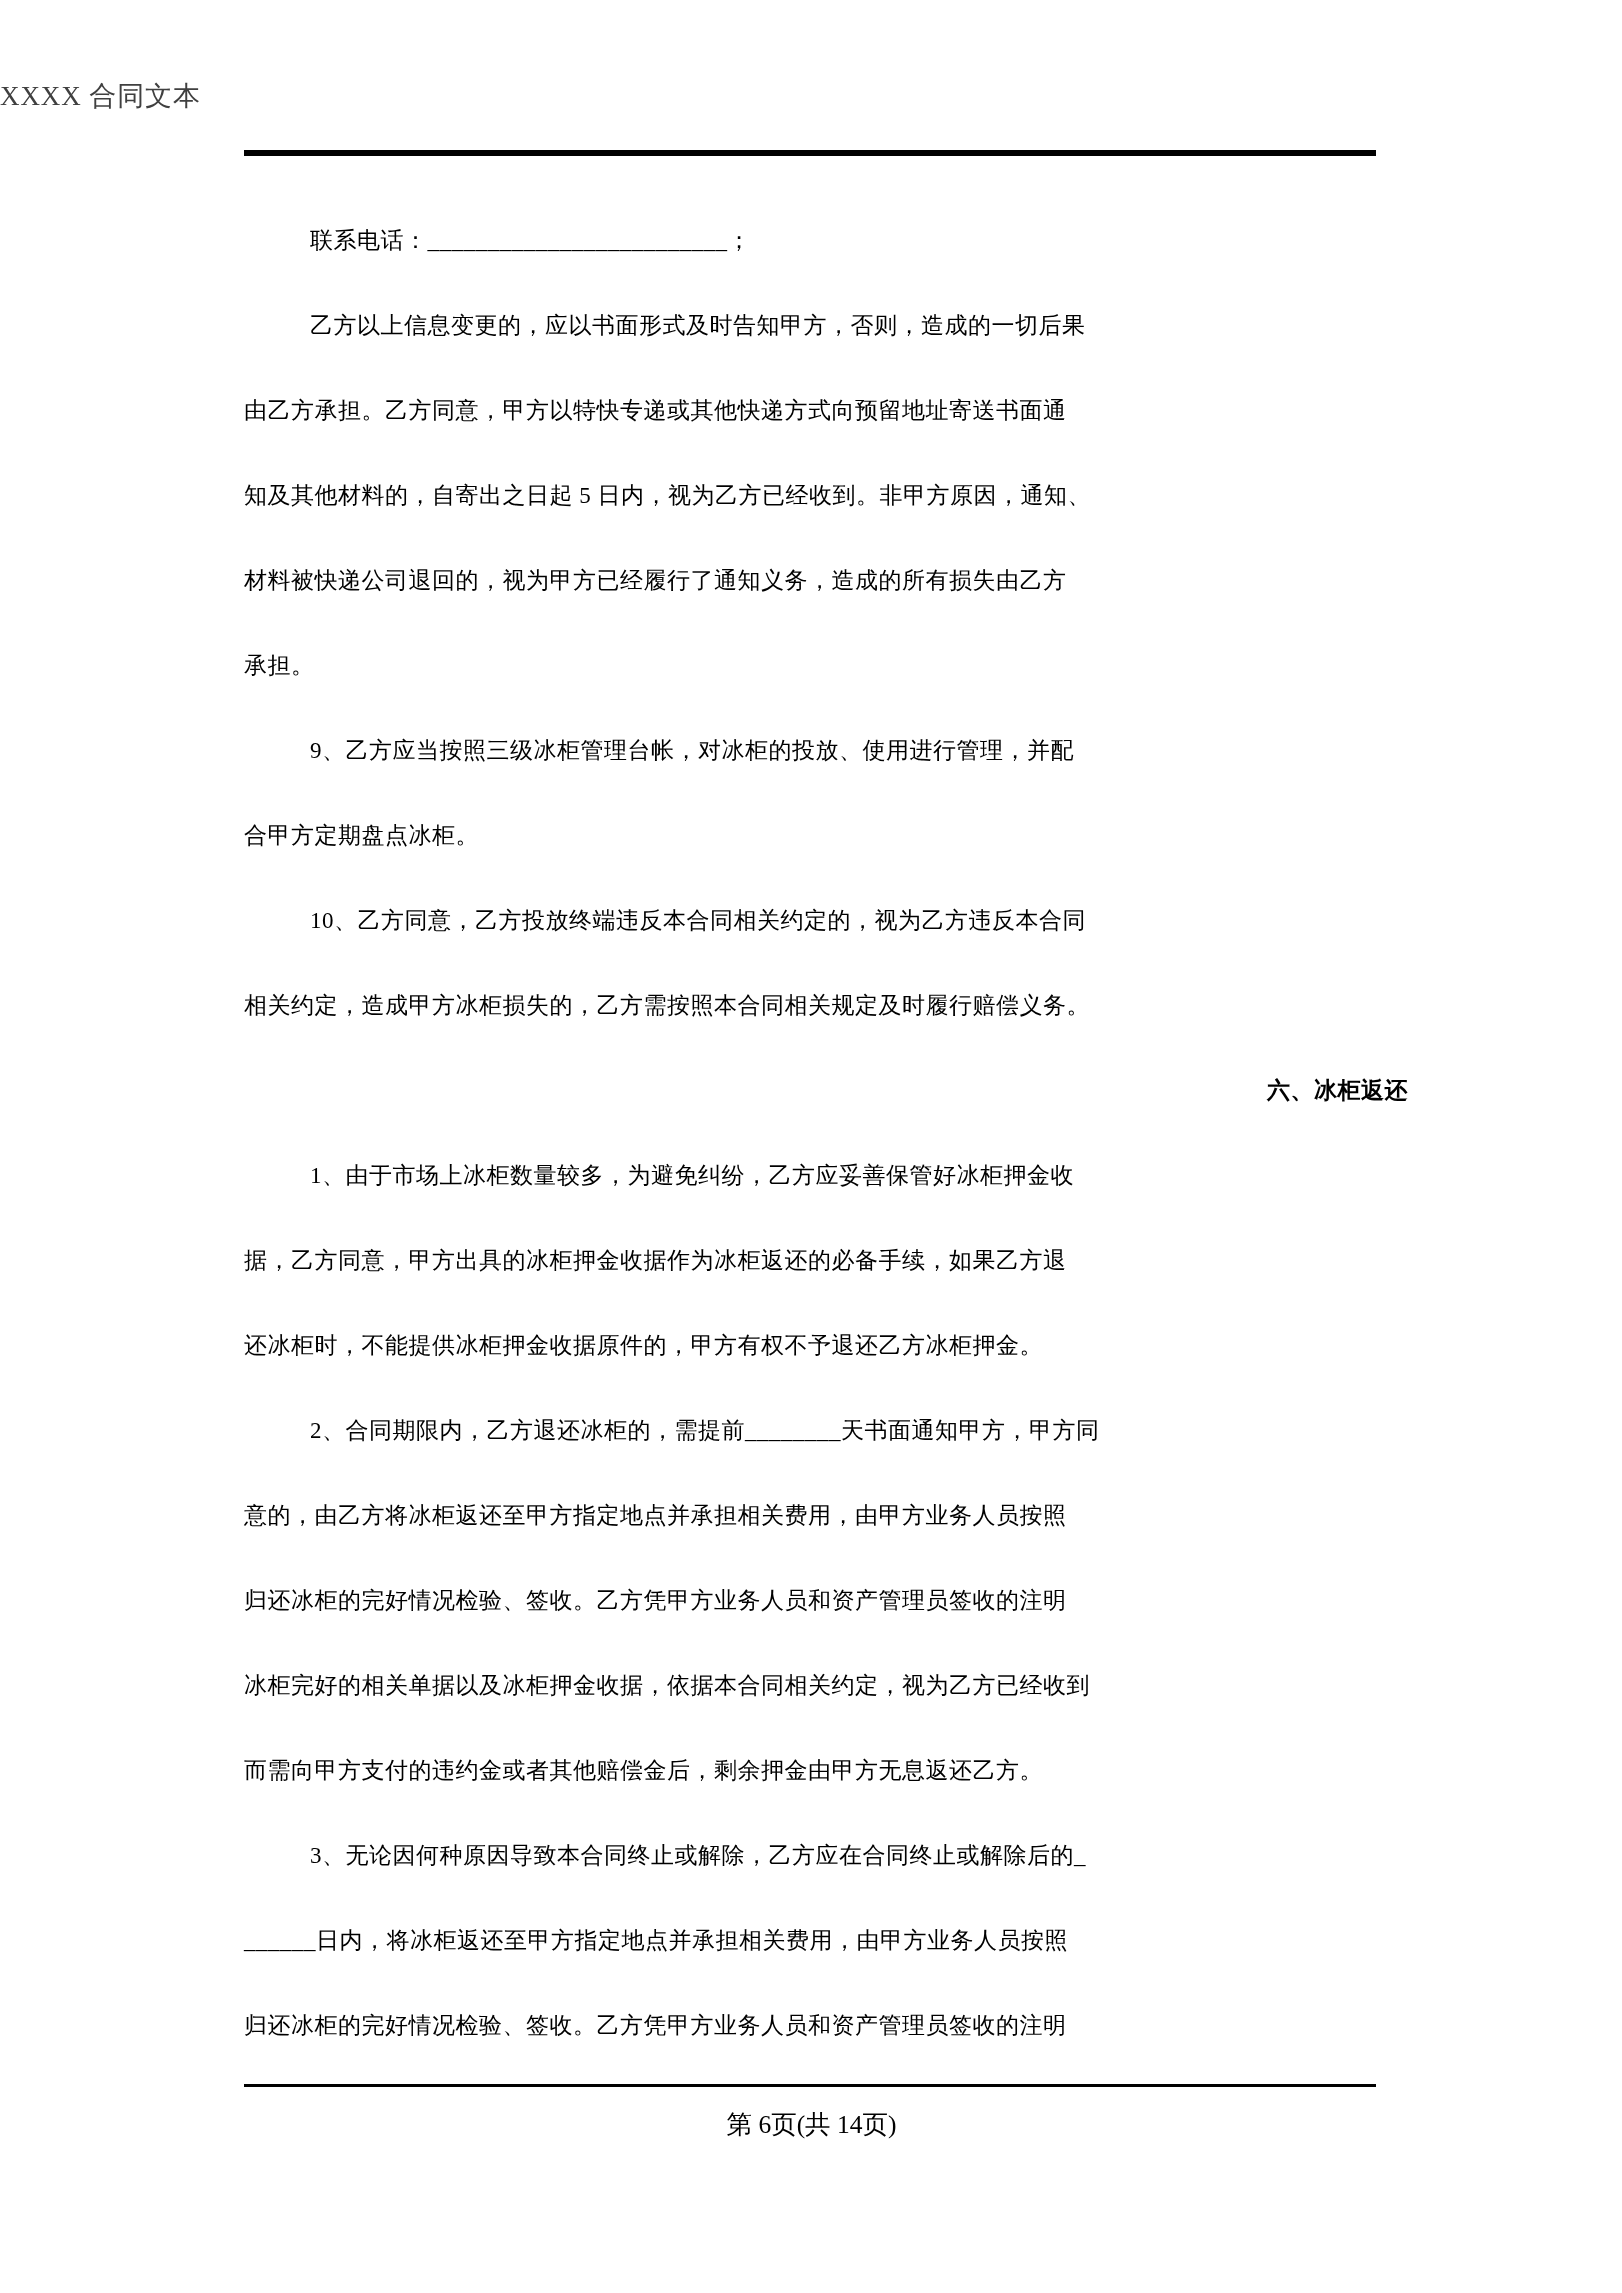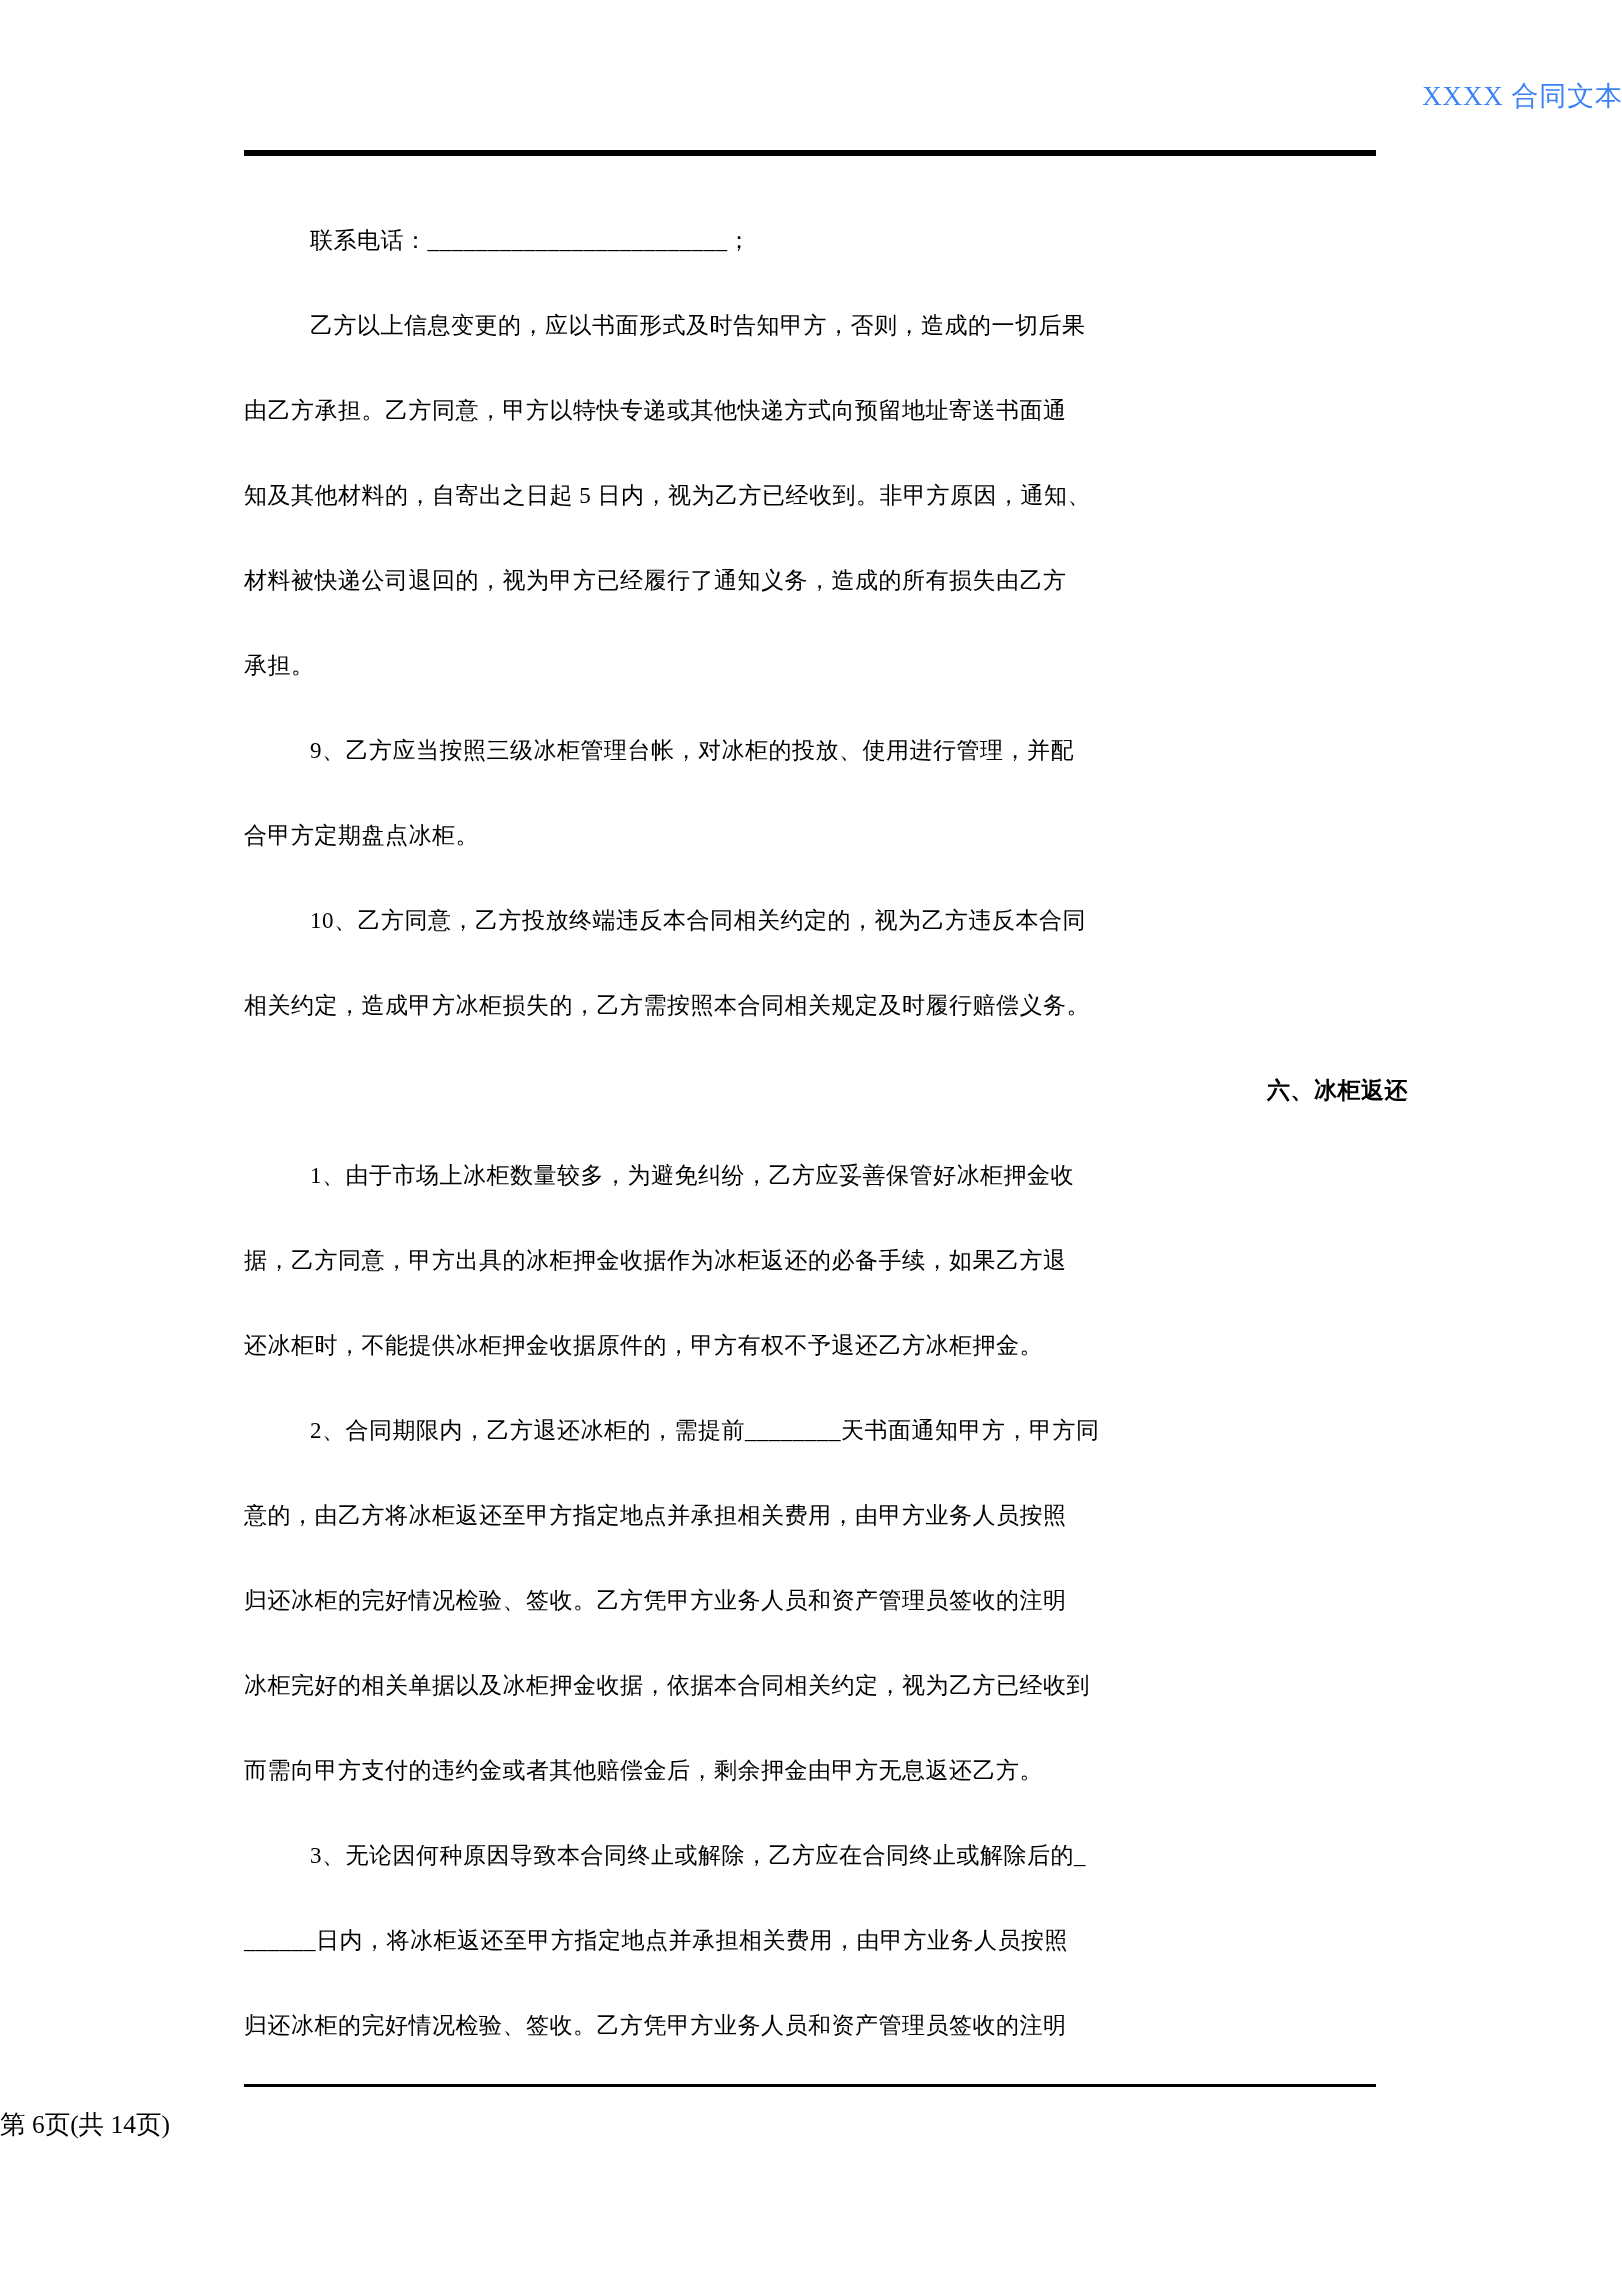--- a/index.html
+++ b/index.html
@@ -15,25 +15,25 @@
     background: #ffffff;
     color: #000000;
     font-family: "Liberation Serif", "DejaVu Serif", serif;
     overflow: hidden;
   }
   .header-title {
     position: absolute;
     top: 80px;
     left: 0;
     width: 100%;
-    text-align: right;
+    text-align: left;
     font-size: 27px;
     line-height: 33px;
     letter-spacing: 0.9px;
-    color: #3b82f6;
+    color: #404040;
     white-space: pre;
   }
   .header-rule {
     position: absolute;
     top: 150px;
     left: 244px;
     width: 1132px;
     height: 5.5px;
     background: #000000;
   }
@@ -64,20 +64,21 @@
     left: 244px;
     width: 1132px;
     height: 2.7px;
     background: #000000;
   }
   .footer-text {
     position: absolute;
     top: 2109px;
     left: 0;
     width: 100%;
+    text-align: center;
     font-size: 25.5px;
     line-height: 31px;
     color: #000000;
     white-space: pre;
   }
 </style>
 </head>
 <body>
 
 <div class="page">

